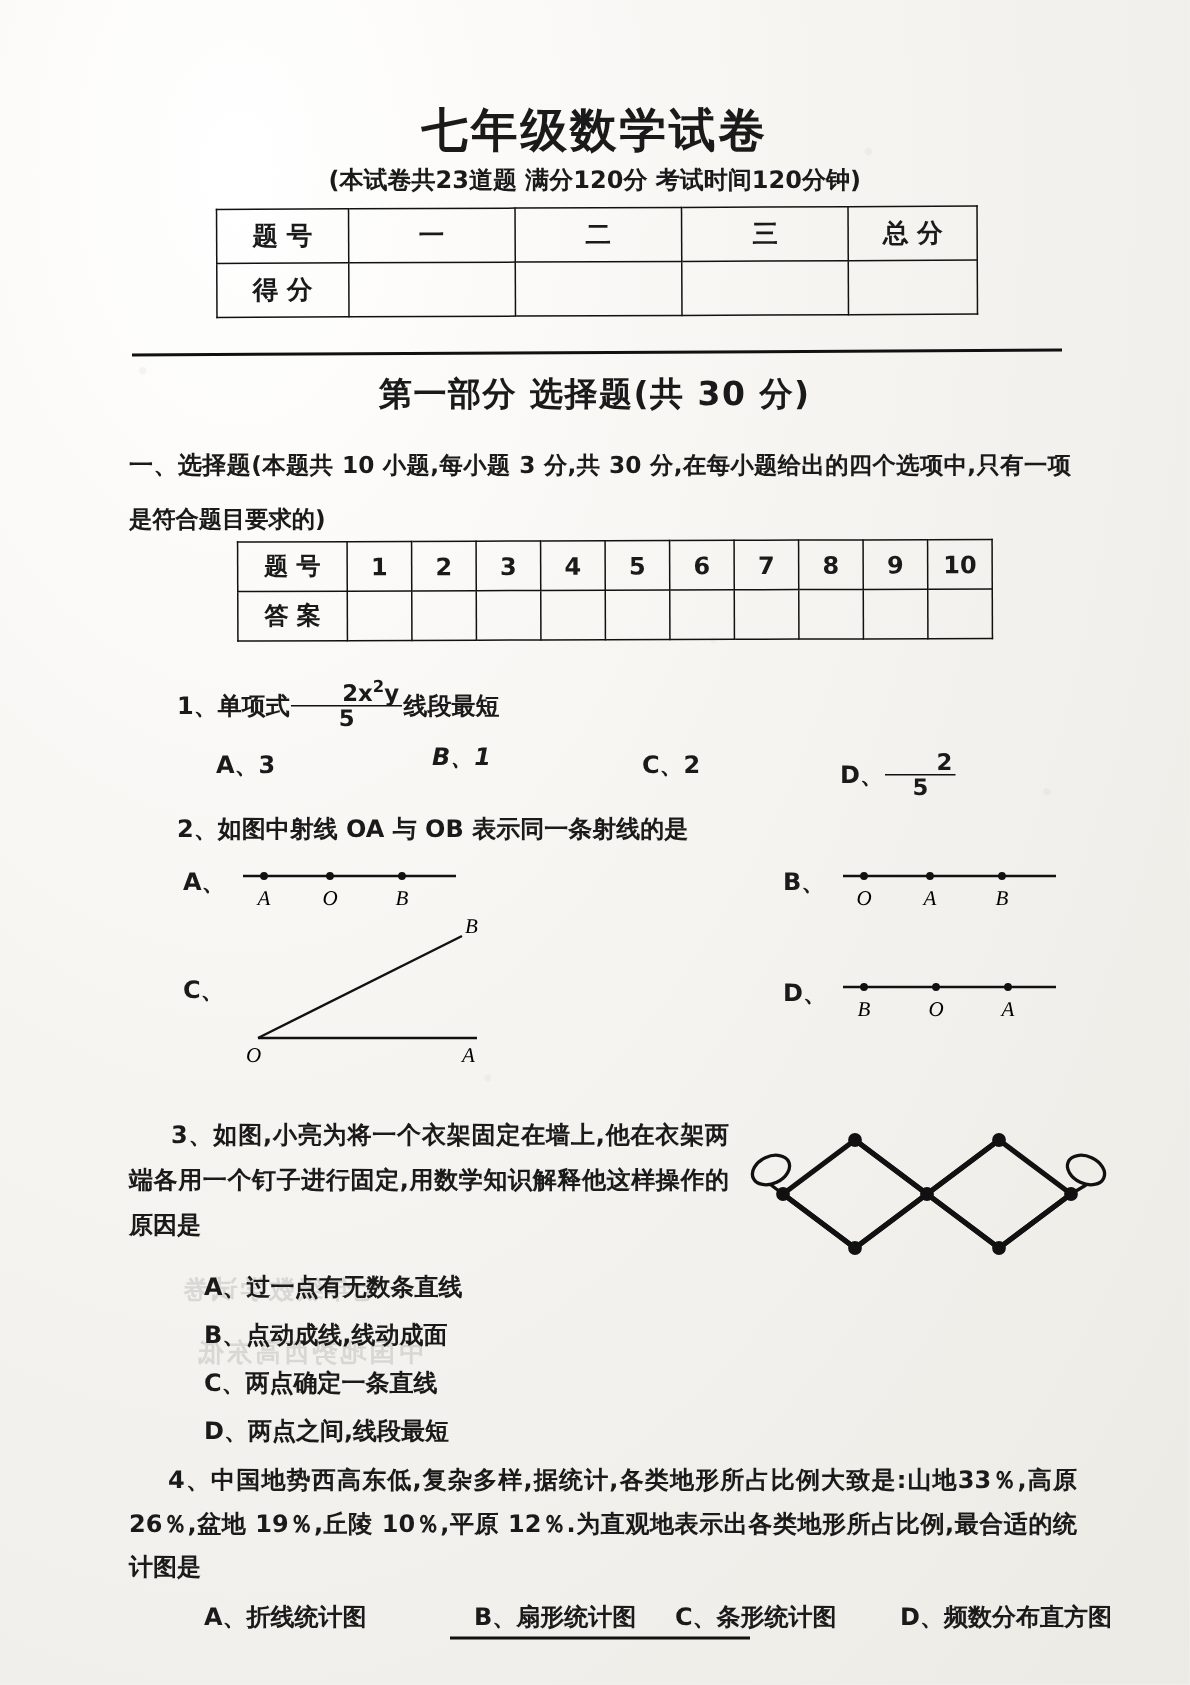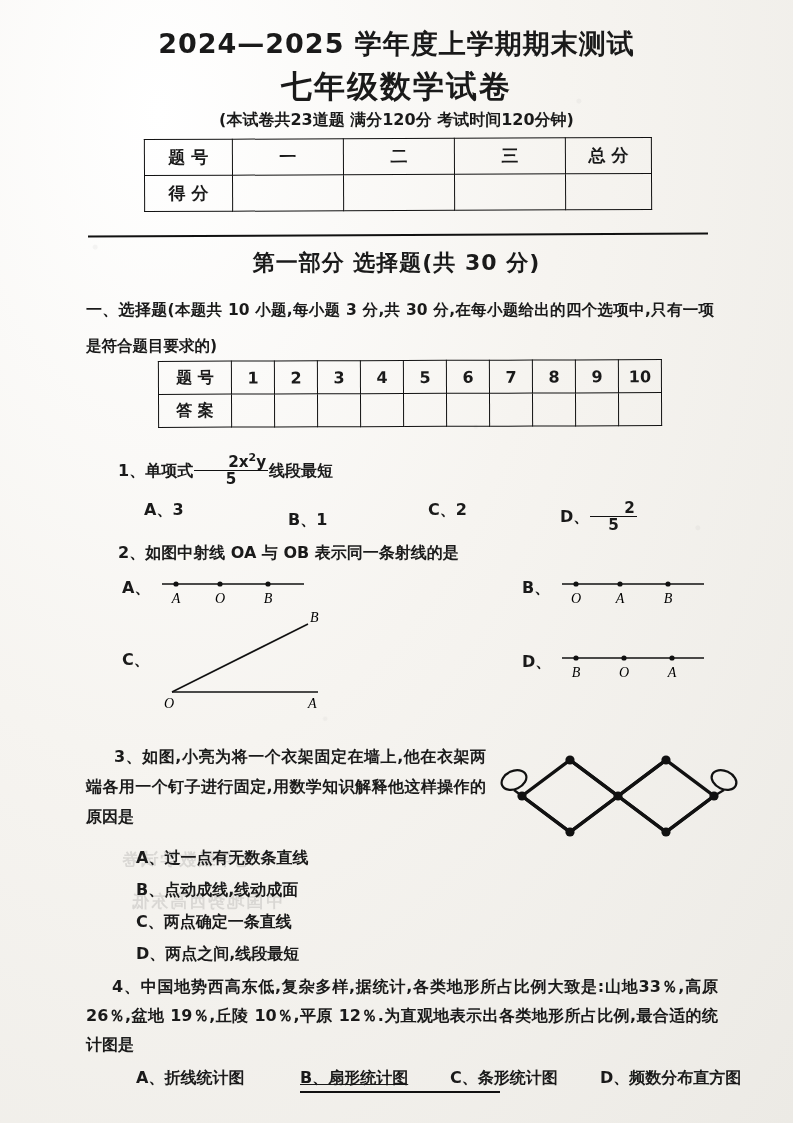--- a/index.html
+++ b/index.html
@@ -130,21 +130,20 @@
   }
 </style>
 </head>
 <body>
 
 <div class="page">
   <div class="noise"></div>
 
   <div class="content">
 
-    <div class="title-main">2024—2025 学年度上学期期末测试</div>
     <div class="title-sub">七年级数学试卷</div>
     <div class="title-note">(本试卷共23道题  满分120分  考试时间120分钟)</div>
 
     <table class="score-table">
       <tbody>
           <tr>
         <td class="lbl">题  号</td>
         <td class="big">一</td>
         <td class="big">二</td>
         <td class="big">三</td>
@@ -196,21 +195,21 @@
         <td></td>
         <td></td>
       </tr>
     </tbody>
       </table>
 
     <div class="q" style="left:118px;top:452px;">
       <span>1、单项式</span><span class="frac"><span class="num">2x<span class="sup">2</span>y</span><span class="den">5</span></span><span>线段最短</span>
     </div>
     <div class="opt" style="left:144px;top:500px;">A、3</div>
-    <div class="opt" style="left:288px;top:510px;">B、1</div>
+    <div class="opt" style="left:288px;top:495px;font-style:italic;">B、1</div>
     <div class="opt" style="left:428px;top:500px;">C、2</div>
     <div class="opt" style="left:560px;top:500px;">
       <span>D、</span><span class="frac"><span class="num">2</span><span class="den">5</span></span>
     </div>
 
     <div class="q" style="left:118px;top:538px;">2、如图中射线 OA 与 OB 表示同一条射线的是</div>
 
     <div class="opt" style="left:122px;top:578px;">A、</div>
     <div class="fig" style="left:158px;top:572px;">
       <svg width="150" height="38" viewBox="0 0 150 38">
@@ -292,21 +291,21 @@
     </div>
 
     <div class="opt" style="left:136px;top:848px;">A、过一点有无数条直线</div>
     <div class="opt" style="left:136px;top:880px;">B、点动成线,线动成面</div>
     <div class="opt" style="left:136px;top:912px;">C、两点确定一条直线</div>
     <div class="opt" style="left:136px;top:944px;">D、两点之间,线段最短</div>
 
     <div class="q" style="left:86px;top:972px;width:632px;text-align:justify;text-indent:26px;line-height:29px;">4、中国地势西高东低,复杂多样,据统计,各类地形所占比例大致是:山地33％,高原26％,盆地 19％,丘陵 10％,平原 12％.为直观地表示出各类地形所占比例,最合适的统计图是</div>
 
     <div class="opt" style="left:136px;top:1068px;">A、折线统计图</div>
-    <div class="opt" style="left:300px;top:1068px;text-decoration:underline;">B、扇形统计图</div>
+    <div class="opt" style="left:316px;top:1068px;">B、扇形统计图</div>
     <div class="opt" style="left:450px;top:1068px;">C、条形统计图</div>
     <div class="opt" style="left:600px;top:1068px;">D、频数分布直方图</div>
 
     <div class="ghost" style="left:120px;top:848px;">七年级数学试卷</div>
     <div class="ghost" style="left:130px;top:890px;">中国地势西高东低</div>
 
     <div class="footer-line"></div>
 
   </div>
 </div>

